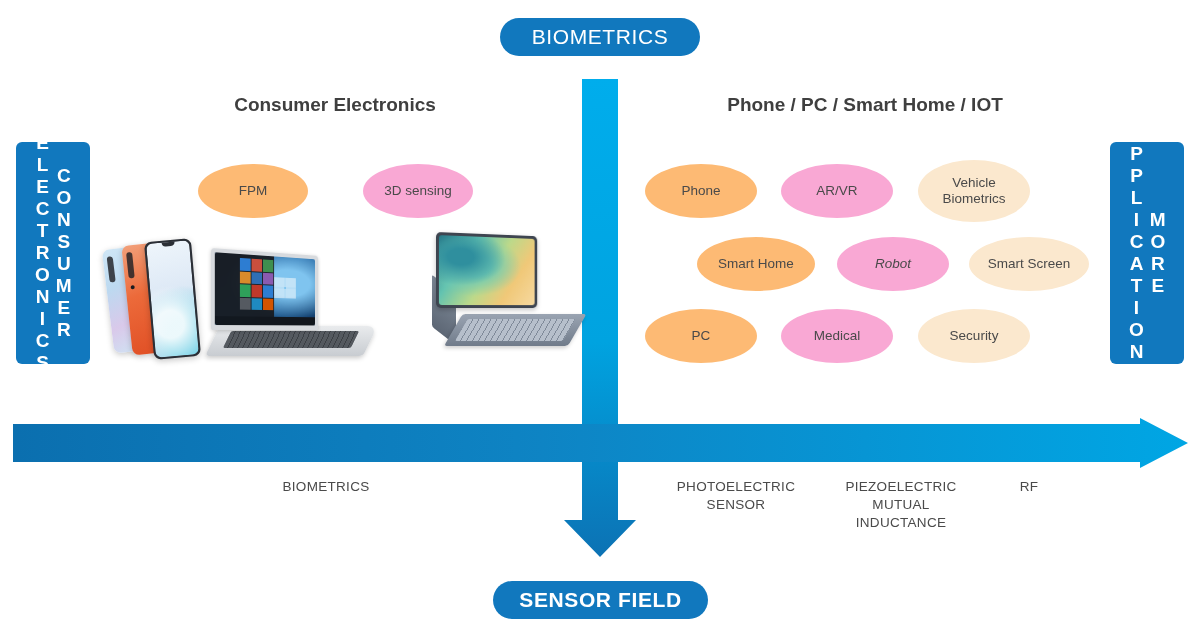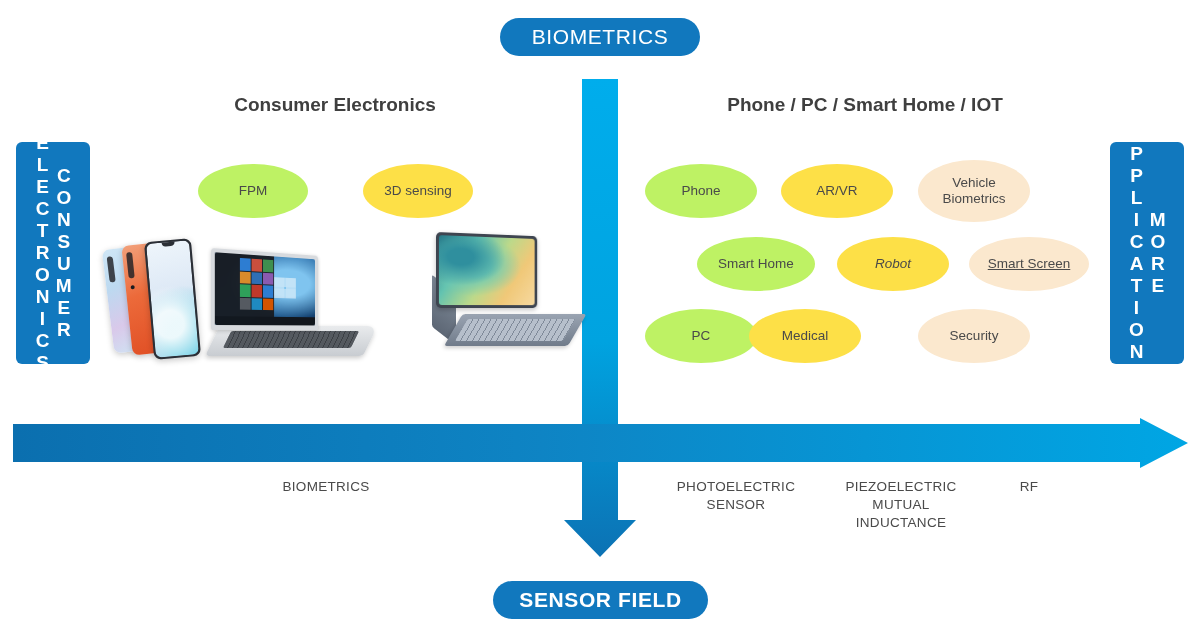--- a/index.html
+++ b/index.html
@@ -72,22 +72,22 @@
     border-radius: 50%;
     display: flex;
     align-items: center;
     justify-content: center;
     text-align: center;
     font-size: 13.5px;
     line-height: 1.18;
     color: #4a4a4a;
     padding: 0 6px;
   }
-  .chip.green  { background: #bef264; text-align: right; }
-  .chip.pink   { background: #fde047; }
+  .chip.green  { background: #fdba74; text-align: right; }
+  .chip.pink   { background: #f9a8d4; }
   .chip.orange { background: #FBE8CE; }
 
   
   #v-arrow { position: absolute; left: 556px; top: 70px; }
 
   
   #h-arrow { position: absolute; left: 10px; top: 416px; }
 
   
   .axis-cap {
@@ -311,28 +311,28 @@
   <div class="chip green" style="left:697px;top:237px;width:118px;height:54px;">
     <span>Smart Home</span>
   </div>
 
   <div class="chip orange" style="left:918px;top:160px;width:112px;height:62px;">
     <span>Vehicle Biometrics</span>
   </div>
   <div class="chip pink" style="left:837px;top:237px;width:112px;height:54px;font-style:italic;">
     <span>Robot</span>
   </div>
-  <div class="chip orange" style="left:969px;top:237px;width:120px;height:54px;text-decoration:underline;">
+  <div class="chip orange" style="left:969px;top:237px;width:120px;height:54px;">
     <span>Smart Screen</span>
   </div>
 
   <div class="chip green" style="left:645px;top:309px;width:112px;height:54px;">
     <span>PC</span>
   </div>
-  <div class="chip pink" style="left:749px;top:309px;width:112px;height:54px;">
+  <div class="chip pink" style="left:781px;top:309px;width:112px;height:54px;">
     <span>Medical</span>
   </div>
   <div class="chip orange" style="left:918px;top:309px;width:112px;height:54px;">
     <span>Security</span>
   </div>
 
   <div class="product" id="phones">
     <div class="phone" id="phone-a">
       <span class="cams"></span>
     </div>

